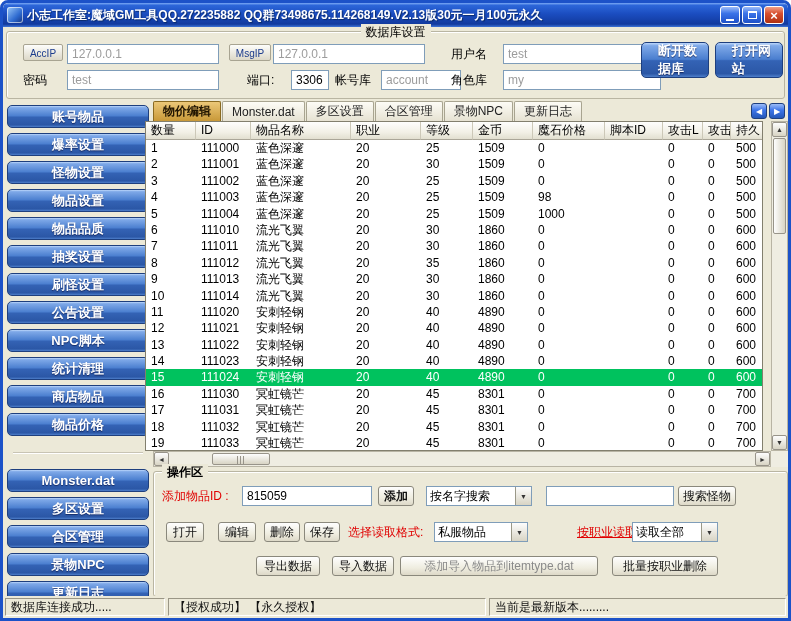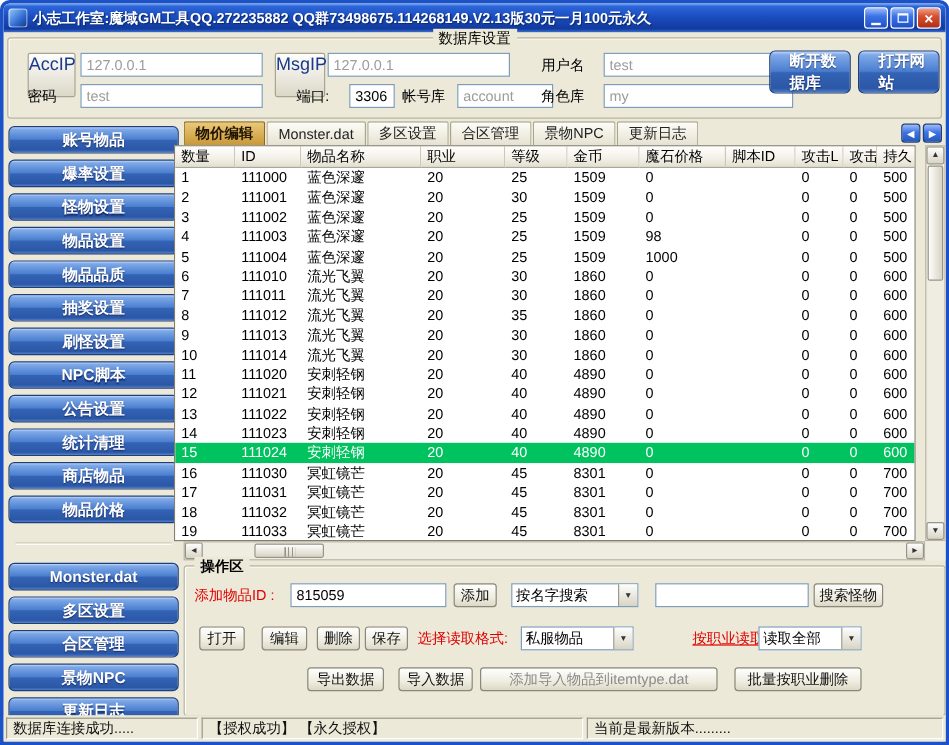--- a/index.html
+++ b/index.html
@@ -26,21 +26,21 @@
   
   .client { position:absolute; top:24px; left:0; right:0; bottom:0; background:#ECE9D8; }
   .groupbox { position:absolute; border:1px solid #B9B5A2; border-radius:3px;
     box-shadow:inset 1px 1px 0 #fff; }
   .legend { position:absolute; top:-8px; background:#ECE9D8; padding:0 5px;
     font-size:12px; color:#000; white-space:nowrap; }
   .legend.center { left:50%; transform:translateX(-50%); }
   .legend.bold { font-weight:bold; }
   .lbl { position:absolute; font-size:12px; color:#000; line-height:20px; white-space:nowrap; }
   .lbl.red { color:#E00000; }
-  .chip { position:absolute; height:37px; font-size:15px; color:#1A3A8C; text-align:center;
+  .chip { position:absolute; height:17px; font-size:10px; color:#1A3A8C; text-align:center;
     line-height:18px; background:linear-gradient(180deg,#FDFDFB,#DCD8C8);
     border:1px solid #A8A492; border-radius:2px; }
   .tb { position:absolute; height:20px; background:#fff; border:1px solid #7F9DB9;
     font-size:12px; padding:0 4px; font-family:inherit; color:#000000; }
   .tb.gray { color:#9C9C9C; }
   .bluebtn { position:absolute; display:flex; align-items:center; justify-content:center;
     color:#fff; font-weight:bold; font-size:13px; border:1px solid #1E3F7E; border-radius:5px;
     text-shadow:0 1px 1px rgba(0,0,40,.55); cursor:default;
     background:linear-gradient(180deg,#BDD7FB 0%,#7FA9E8 8%,#4A7ECF 48%,#3463B5 52%,#2B57A6 90%,#4E7FCB 100%);padding-left:16px; }
   
@@ -161,22 +161,22 @@
 
     <div class="sidebar">
       <div>
           <div class="sb-btn">账号物品</div>
           <div class="sb-btn">爆率设置</div>
           <div class="sb-btn">怪物设置</div>
           <div class="sb-btn">物品设置</div>
           <div class="sb-btn">物品品质</div>
           <div class="sb-btn">抽奖设置</div>
           <div class="sb-btn">刷怪设置</div>
+          <div class="sb-btn">公告设置</div>
           <div class="sb-btn">NPC脚本</div>
-          <div class="sb-btn">公告设置</div>
           <div class="sb-btn">统计清理</div>
           <div class="sb-btn">商店物品</div>
           <div class="sb-btn">物品价格</div>
         </div>
       <div class="sb-divider"></div>
       <div>
           <div class="sb-btn">Monster.dat</div>
           <div class="sb-btn">多区设置</div>
           <div class="sb-btn">合区管理</div>
           <div class="sb-btn">景物NPC</div>
@@ -484,21 +484,21 @@
           <span>►</span>
         </div>
     </div>
     <div class="sc-corner"></div>
 
     <div class="groupbox" style="left:150px;top:444px;width:635px;height:126px;">
       <span class="legend bold" style="left:8px;">操作区</span>
 
       <span class="lbl red" style="left:8px;top:14px;">添加物品ID :</span>
       <input class="tb" style="left: 88px; top: 14px; width: 130px;" value="815059">
-      <div class="btn" style="left:224px;top:14px;width:36px;">添加</div>
+      <div class="btn" style="left:224px;top:14px;width:36px;font-weight:bold;">添加</div>
       <div class="combo" style="left:272px;top:14px;width:106px;">
         <span class="ctxt">按名字搜索</span>
         <span class="cbtn">▼</span>
       </div>
       <input class="tb" style="left: 392px; top: 14px; width: 128px;" value="">
       <div class="btn" style="left:524px;top:14px;width:58px;">搜索怪物</div>
 
       <div class="btn" style="left:12px;top:50px;width:38px;">打开</div>
       <div class="btn" style="left:64px;top:50px;width:38px;">编辑</div>
       <div class="btn" style="left:110px;top:50px;width:36px;">删除</div>

